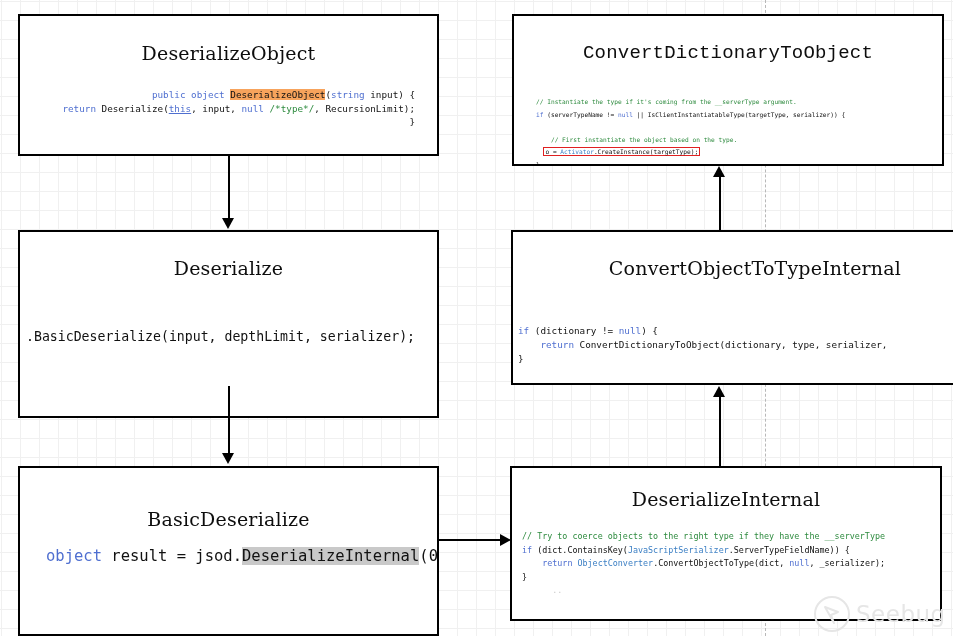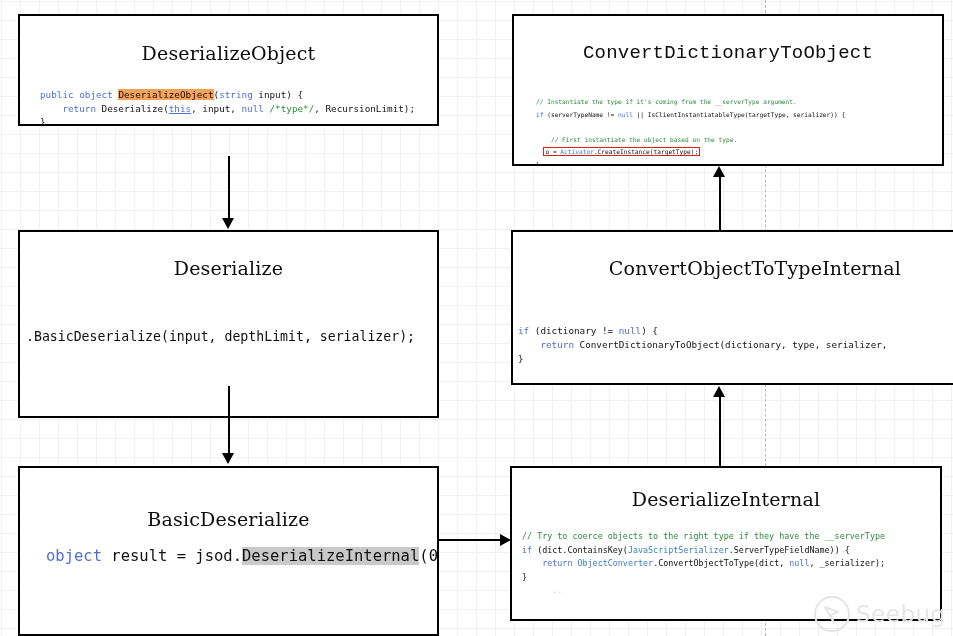--- a/index.html
+++ b/index.html
@@ -45,37 +45,37 @@
   .kw      { color: #4f6fd0; }
   .cmt     { color: #2e8b3f; }
   .type    { color: #3b7fc4; }
   .plain   { color: #111111; }
   .under   { color: #4f6fd0; text-decoration: underline; }
   .hl-orange { background: #f7a35c; color: #111111; }
   .hl-gray   { background: #c9c9c9; color: #111111; }
   .hl-redbox { border: 1.5px solid #e02020; padding: 0px 1px; }
 
   
-  #n-deserialize-object      { left: 18px;  top: 14px;  width: 421px; height: 112px; }
+  #n-deserialize-object      { left: 18px;  top: 14px;  width: 421px; height: 142px; }
   #n-convert-dict-to-object  { left: 512px; top: 14px;  width: 432px; height: 152px; }
   #n-deserialize             { left: 18px;  top: 230px; width: 421px; height: 188px; }
   #n-convert-obj-to-type     { left: 511px; top: 230px; width: 488px; height: 155px; }
   #n-basic-deserialize       { left: 18px;  top: 466px; width: 421px; height: 170px; }
   #n-deserialize-internal    { left: 510px; top: 466px; width: 432px; height: 155px; }
 
   
   #n-deserialize-object     .node-title { margin-top: 26px; }
   #n-convert-dict-to-object .node-title { margin-top: 26px; font-family: Liberation Mono, monospace; }
   #n-deserialize            .node-title { margin-top: 25px; }
   #n-convert-obj-to-type    .node-title { margin-top: 25px; }
   #n-basic-deserialize      .node-title { margin-top: 40px; }
   #n-deserialize-internal   .node-title { margin-top: 20px; }
 
   .code-block { position: absolute; }
-  #c1 { left: 20px;  top: 72px;  font-size: 9.3px; line-height: 13.5px; }
+  #c1 { left: 20px;  top: 72px;  font-size: 9.3px; line-height: 13.5px; text-align: right; }
   #c2 { left: 22px;  top: 80px;  font-size: 6.2px; line-height: 12.5px; }
   #c3 { left: 6px;   top: 96px;  font-size: 13.2px; line-height: 17px; }
   #c4 { left: 5px;   top: 92px;  font-size: 9.3px; line-height: 14px; }
   #c5 { left: 26px;  top: 78px;  font-size: 15.5px; line-height: 20px; }
   #c6 { left: 10px;  top: 62px;  font-size: 8.4px; line-height: 13.5px; }
 
   
   .conn-v { position: absolute; width: 2px; background: #000000; }
   .conn-h { position: absolute; height: 2px; background: #000000; }
   .arrow-down {

